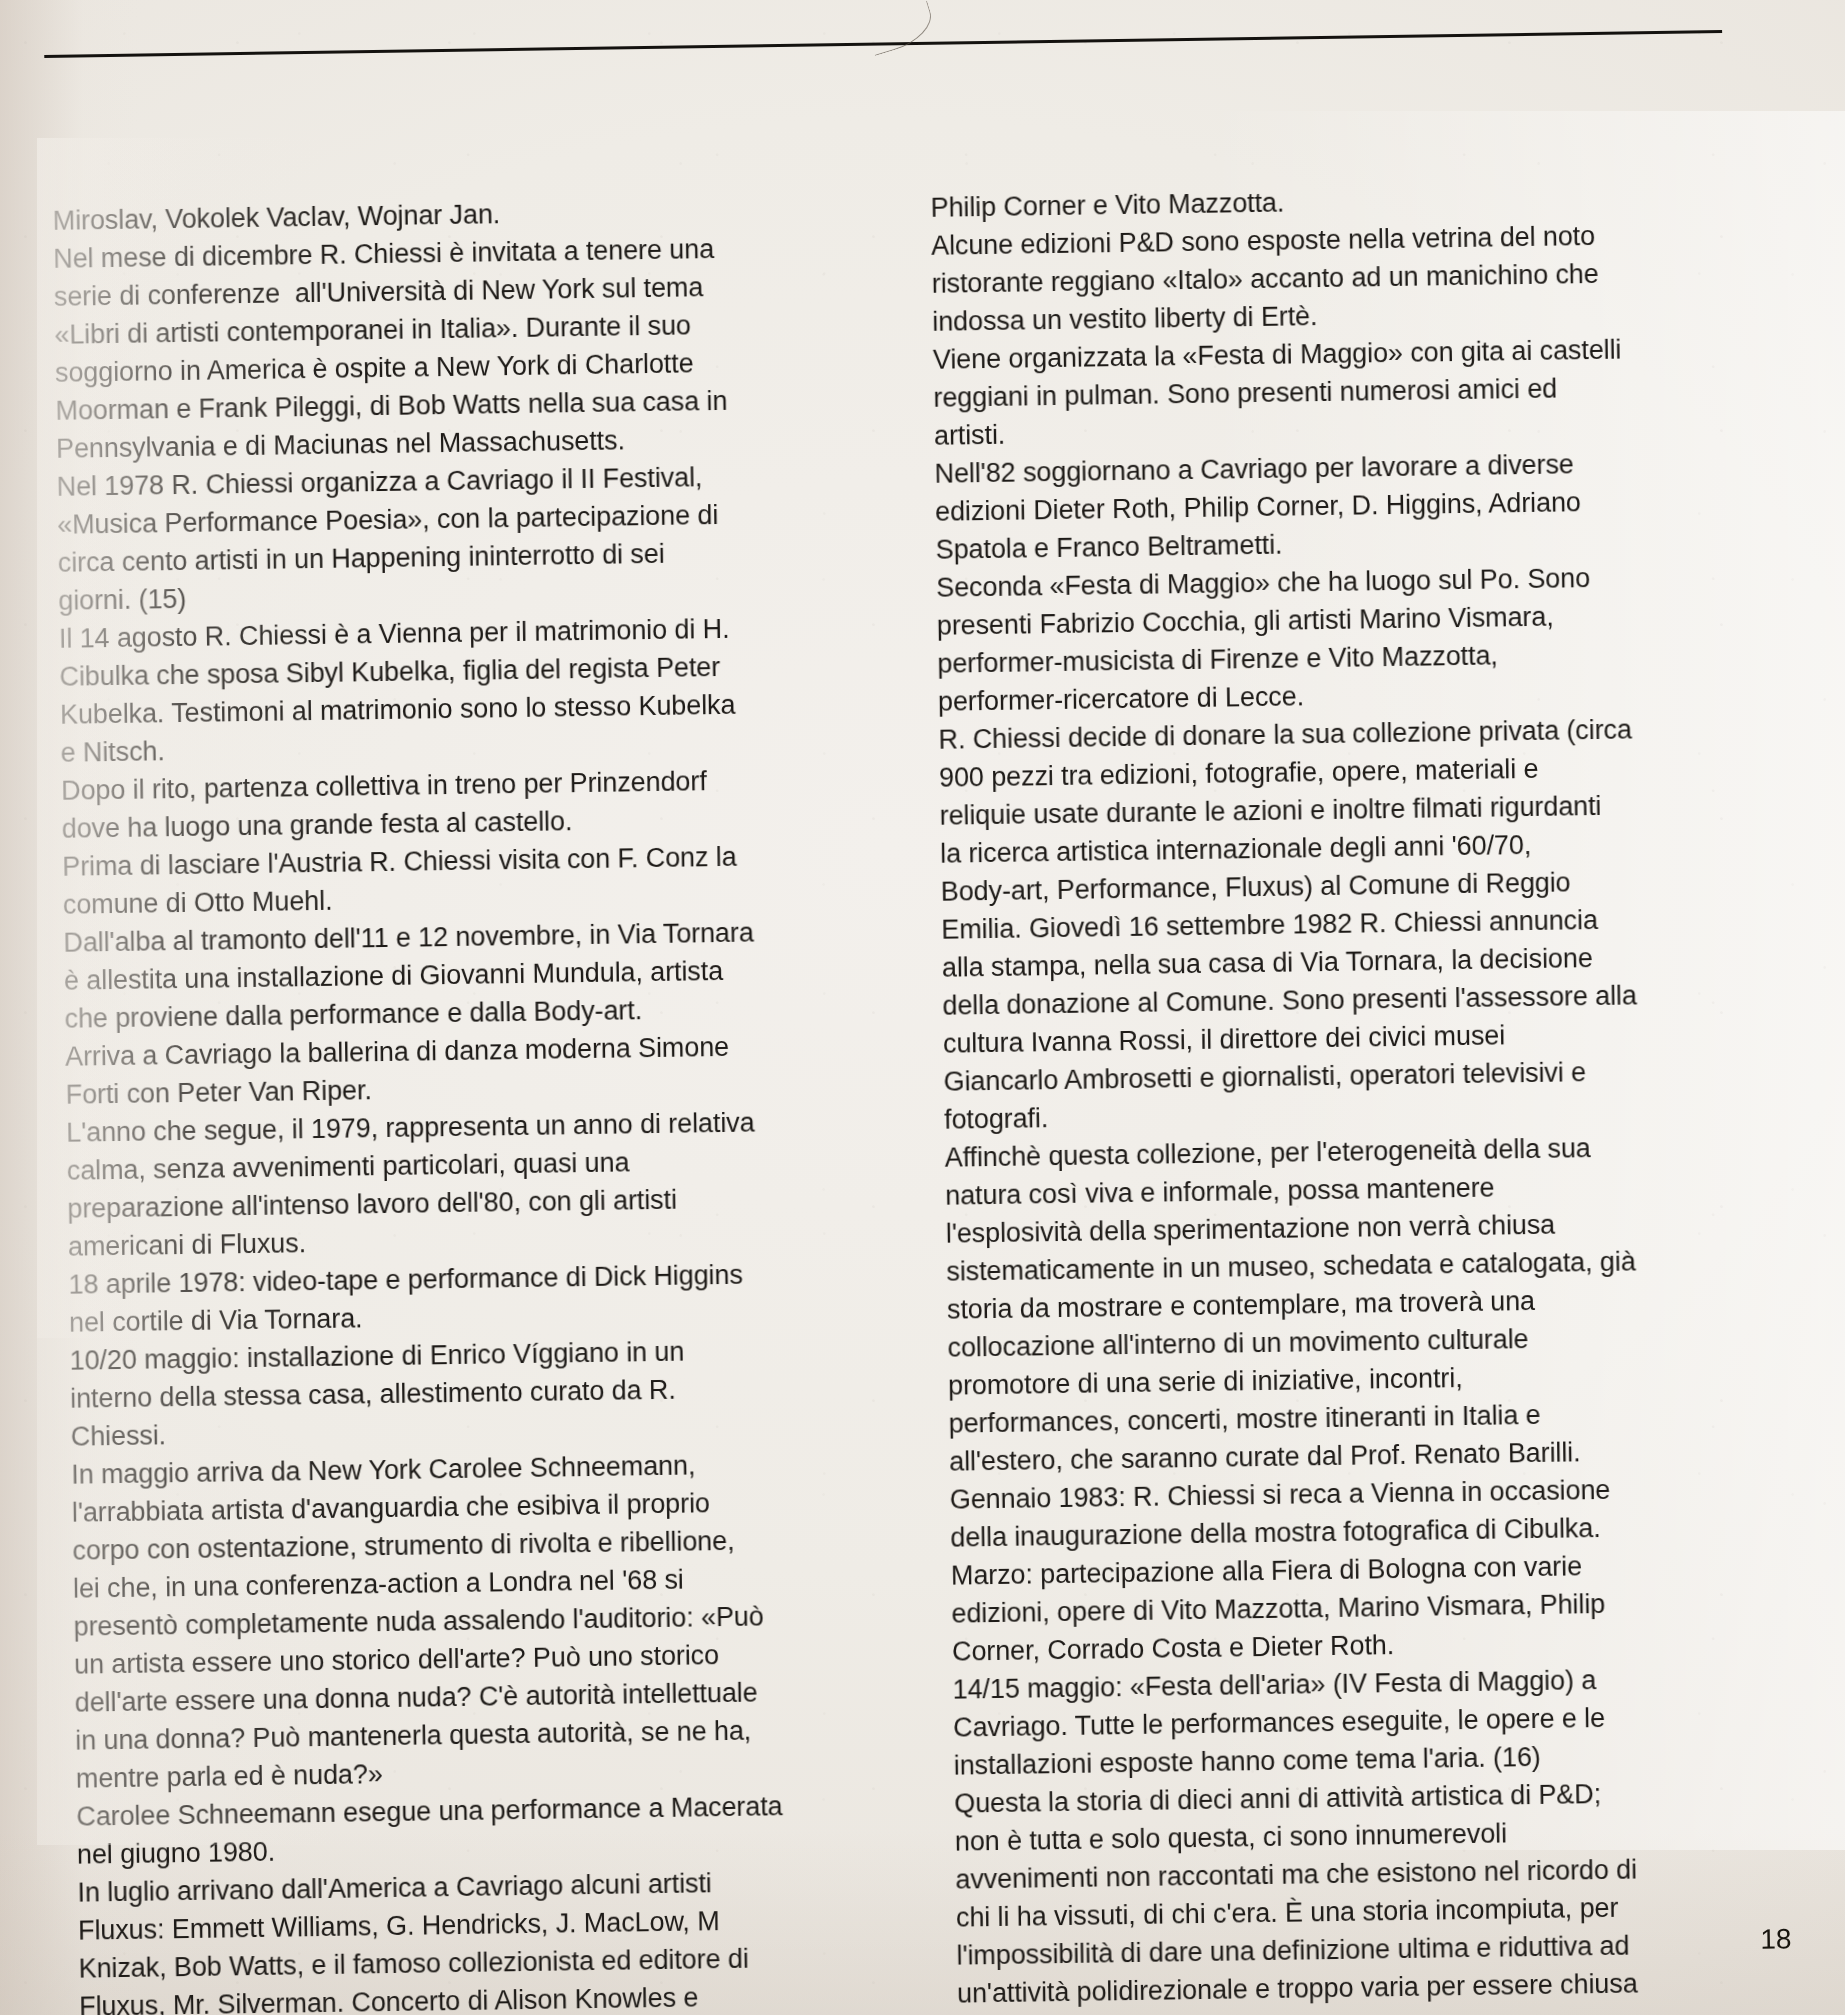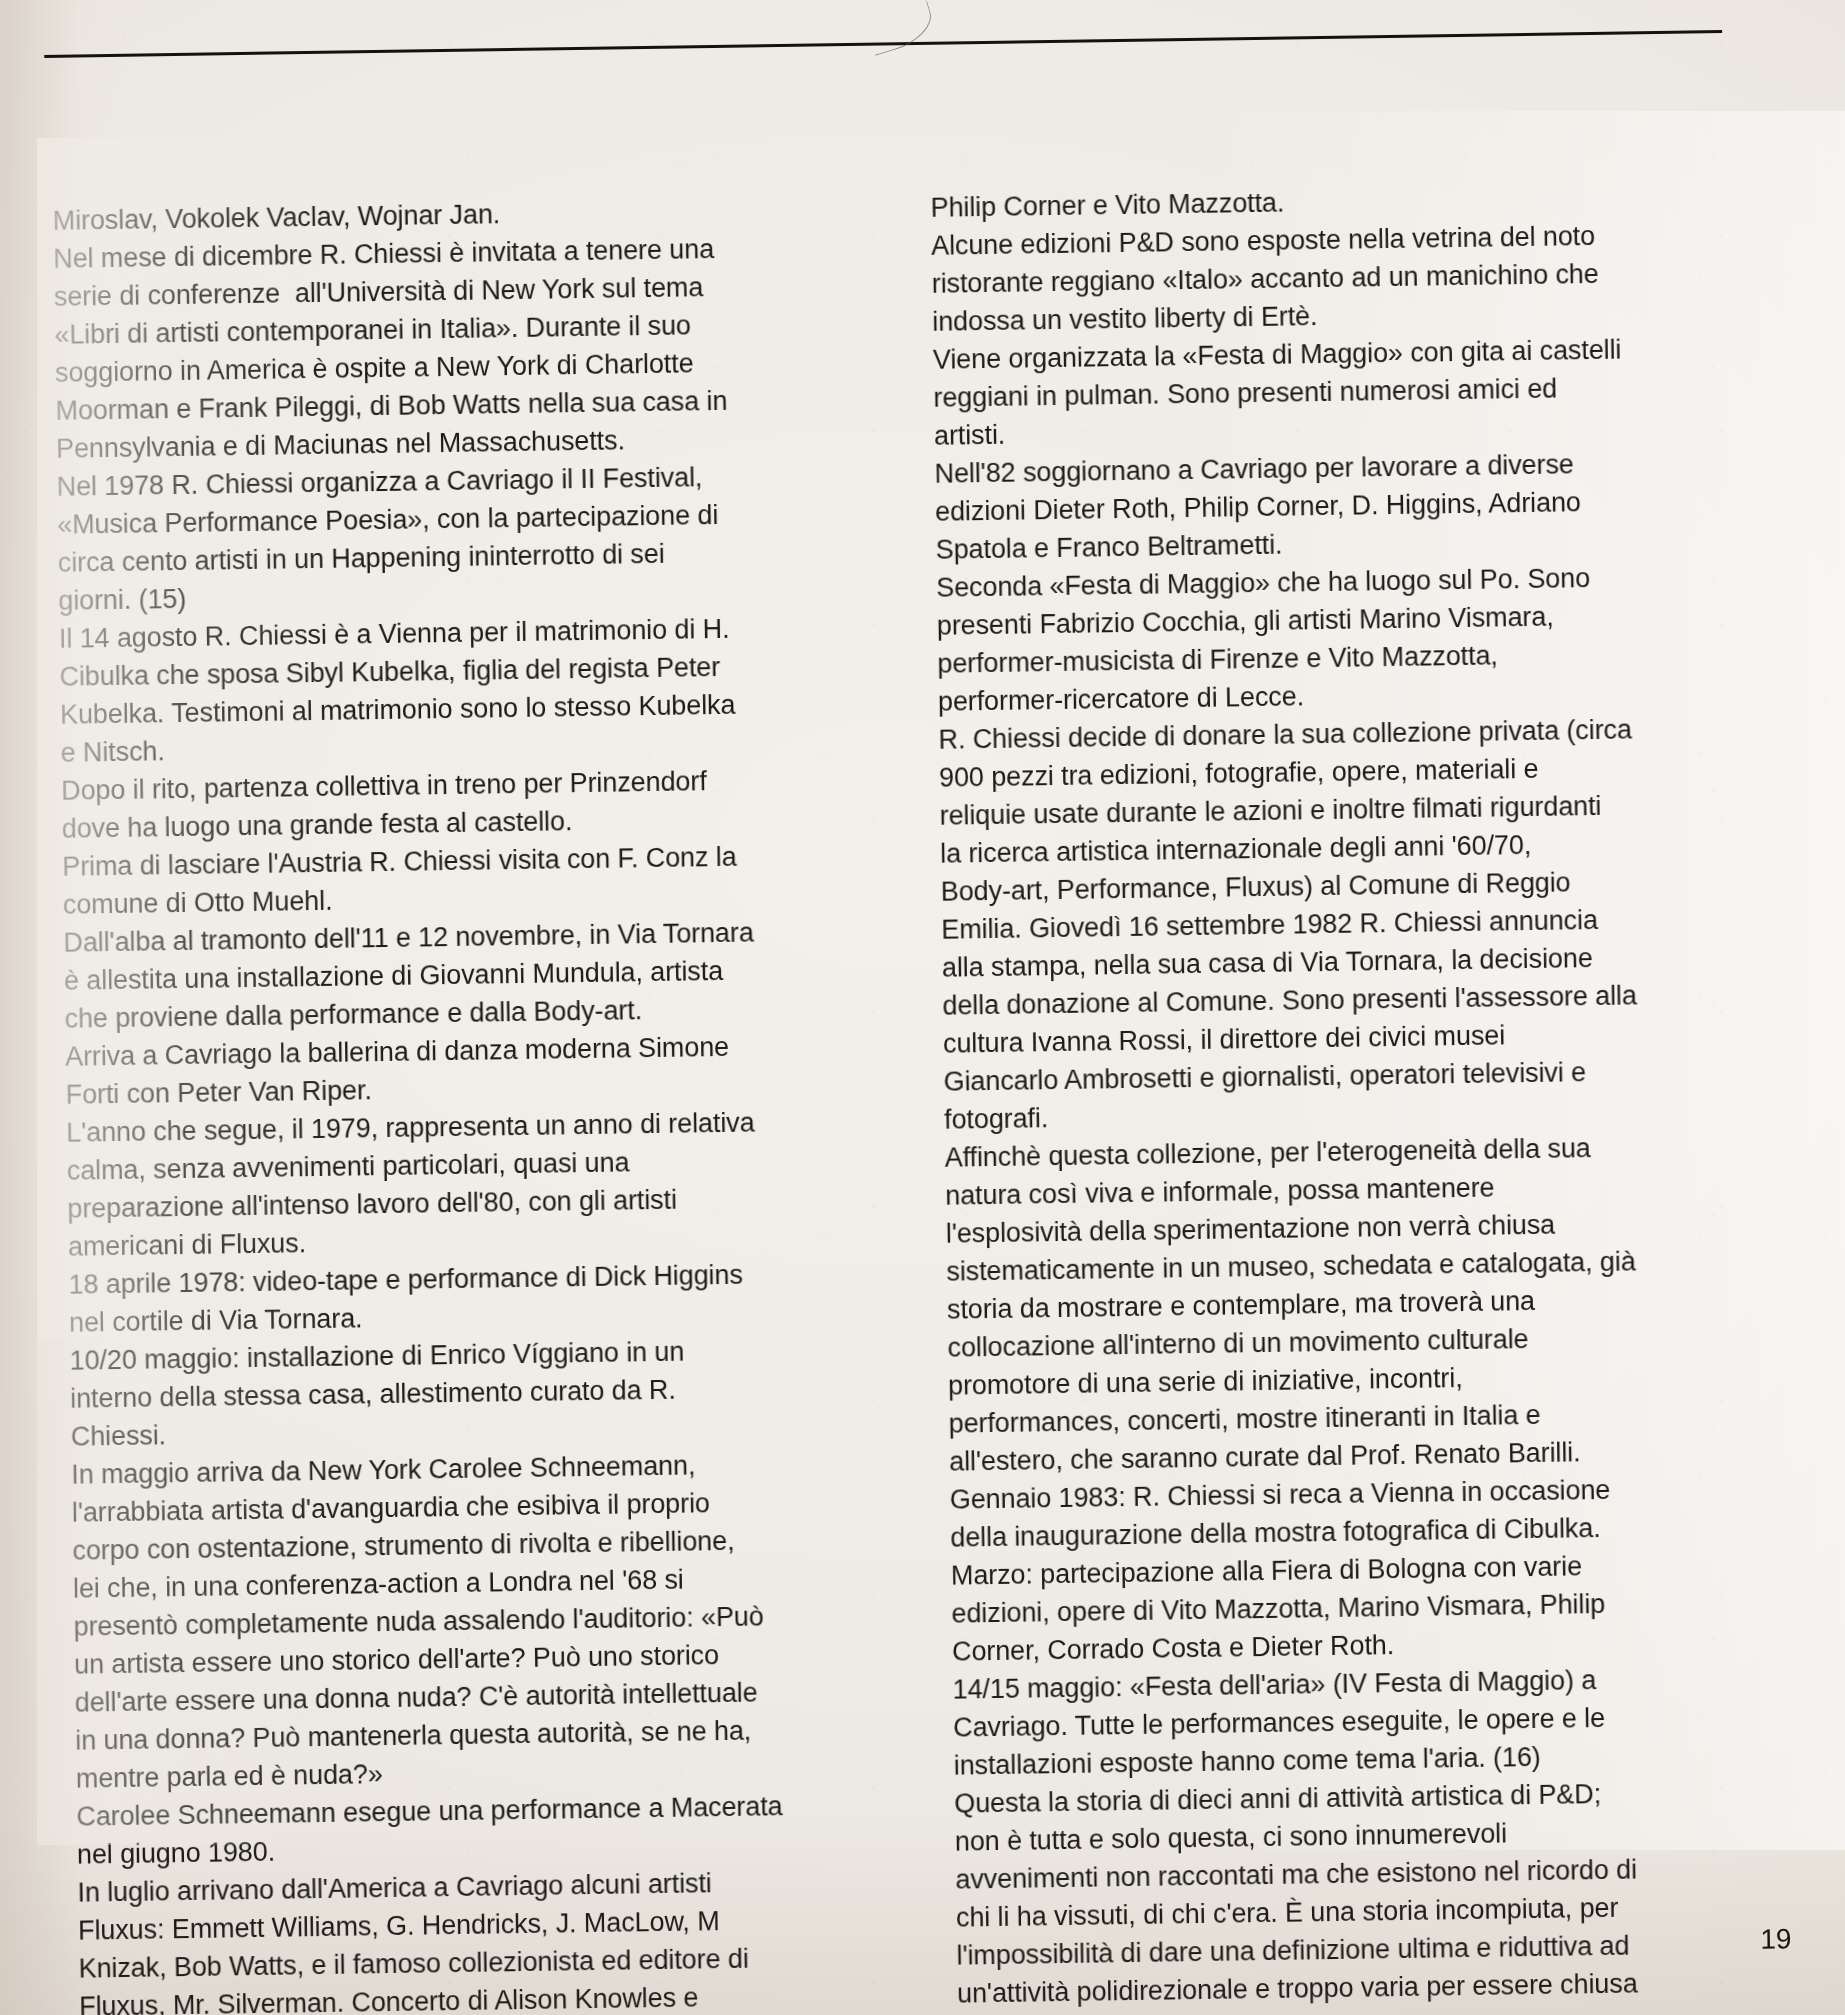--- a/index.html
+++ b/index.html
@@ -243,21 +243,21 @@
 installazioni esposte hanno come tema l'aria. (16)
 Questa la storia di dieci anni di attività artistica di P&amp;D;
 non è tutta e solo questa, ci sono innumerevoli
 avvenimenti non raccontati ma che esistono nel ricordo di
 chi li ha vissuti, di chi c'era. È una storia incompiuta, per
 l'impossibilità di dare una definizione ultima e riduttiva ad
 un'attività polidirezionale e troppo varia per essere chiusa
 e ordinata entro stretti limiti.
 Una storia che sa di vissuto, destinata ad essere</div>
 
-    <div id="page-number">19</div>
+    <div id="page-number">18</div>
 
   </div>
 
   <div id="fade-left"></div>
   <div id="fade-left-strong"></div>
 
 </div>
 
 
 </body></html>

